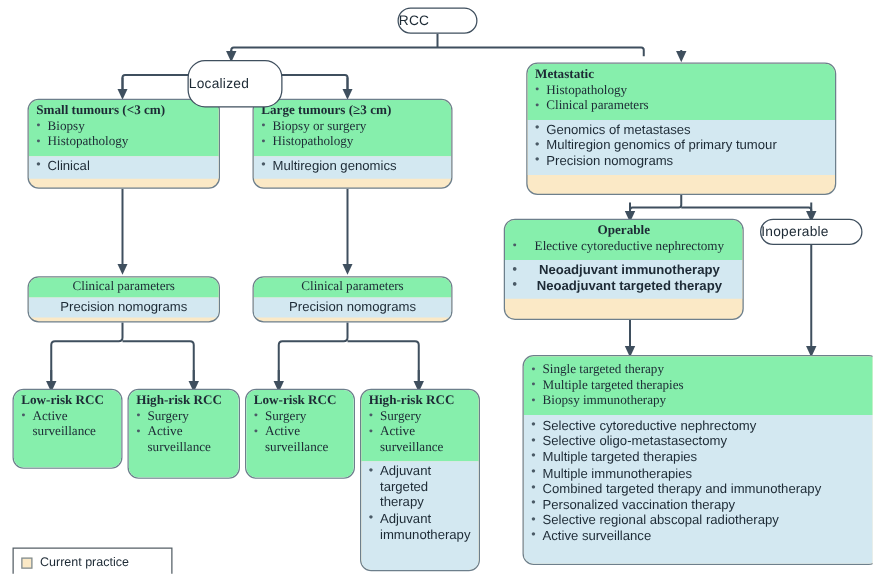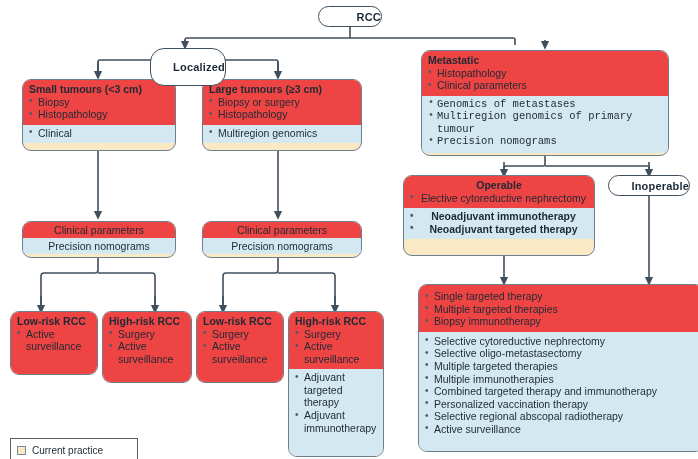--- a/index.html
+++ b/index.html
@@ -12,40 +12,40 @@
     overflow:hidden;
   }
   #canvas{position:absolute;left:0;top:0;width:698px;height:459px;}
   svg.lines{position:absolute;left:0;top:0;width:698px;height:459px;pointer-events:none;}
 
   .pill{
     position:absolute;
     background:#ffffff;
     border:1.4px solid #3f4f5e;
     border-radius:14px;
-    display:flex;align-items:center;justify-content:flex-end;
-    font-weight:bold;
+    display:flex;align-items:center;justify-content:flex-start;
+    font-weight:normal;
     font-size:11px;
     letter-spacing:.2px;
     color:#1d2a35;
     box-sizing:border-box;
     z-index:3;
   }
 
   .box{
     position:absolute;
     border:1.2px solid #6d7f8c;
     border-radius:9px;
     overflow:hidden;
     box-sizing:border-box;
     background:#fbe9c6;
     z-index:2;
   }
   .seg{box-sizing:border-box;}
-  .seg.cur{background:#ef4444;}
+  .seg.cur{background:#86efac;font-family:Liberation Serif, serif;}
   .seg.fut{background:#d3e8f1;}
 
   .box .pad{padding:3px 6px 4px 6px;}
   .hdr{font-weight:bold;font-size:10.5px;line-height:12.5px;color:#1d2a35;}
   .li{
     font-size:10.5px;line-height:12.6px;color:#1d2a35;
     padding-left:9px;position:relative;
   }
   .li::before{
     content:"\2022";
@@ -150,21 +150,21 @@
       <div class="li">Multiregion genomics</div>
     </div>
   </div>
 
   <div class="box" style="left:421px;top:50px;width:248px;height:106px;">
     <div class="seg cur pad">
       <div class="hdr">Metastatic</div>
       <div class="li">Histopathology</div>
       <div class="li">Clinical parameters</div>
     </div>
-    <div class="seg fut pad" style="padding-top:2px;padding-bottom:5px;font-family:Liberation Mono, monospace;">
+    <div class="seg fut pad" style="padding-top:2px;padding-bottom:5px;">
       <div class="li">Genomics of metastases</div>
       <div class="li">Multiregion genomics of primary tumour</div>
       <div class="li">Precision nomograms</div>
     </div>
   </div>
 
   <div class="pill" style="left:408px;top:174px;width:0px;height:0px;border:none;background:none;"></div>
 
   <div class="box" style="left:403px;top:175px;width:192px;height:81px;text-align:center;">
     <div class="seg cur pad">

